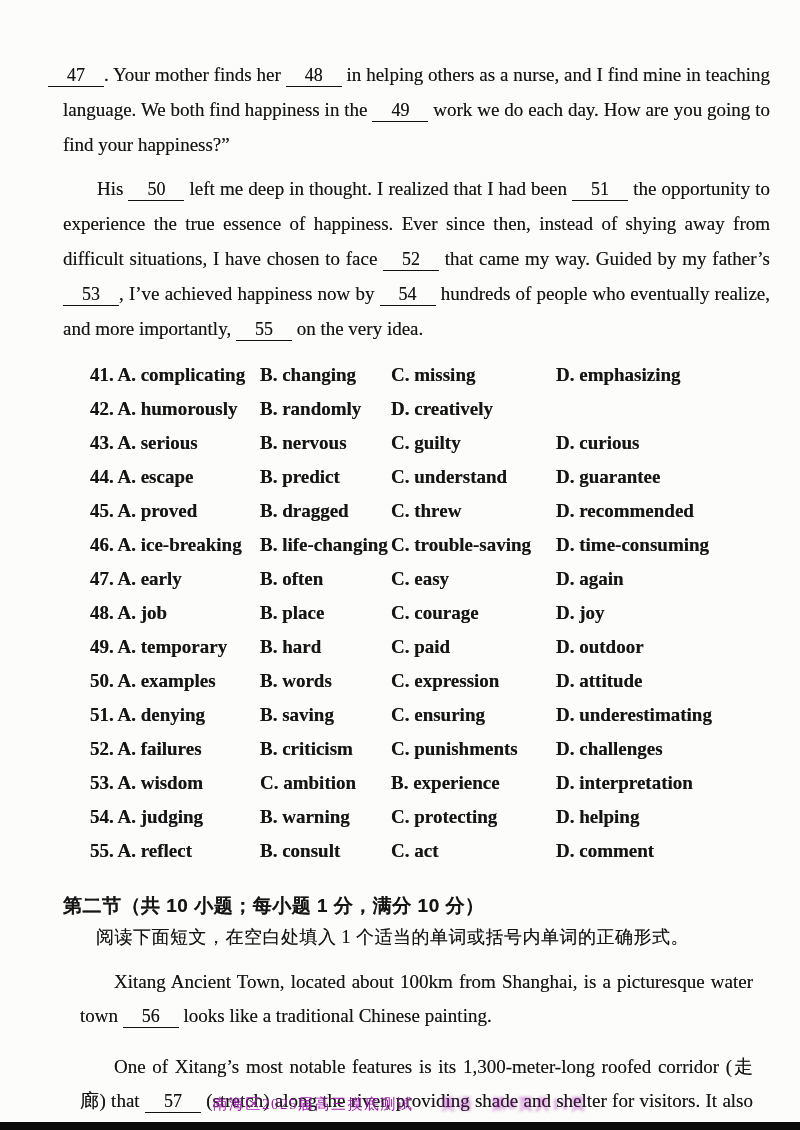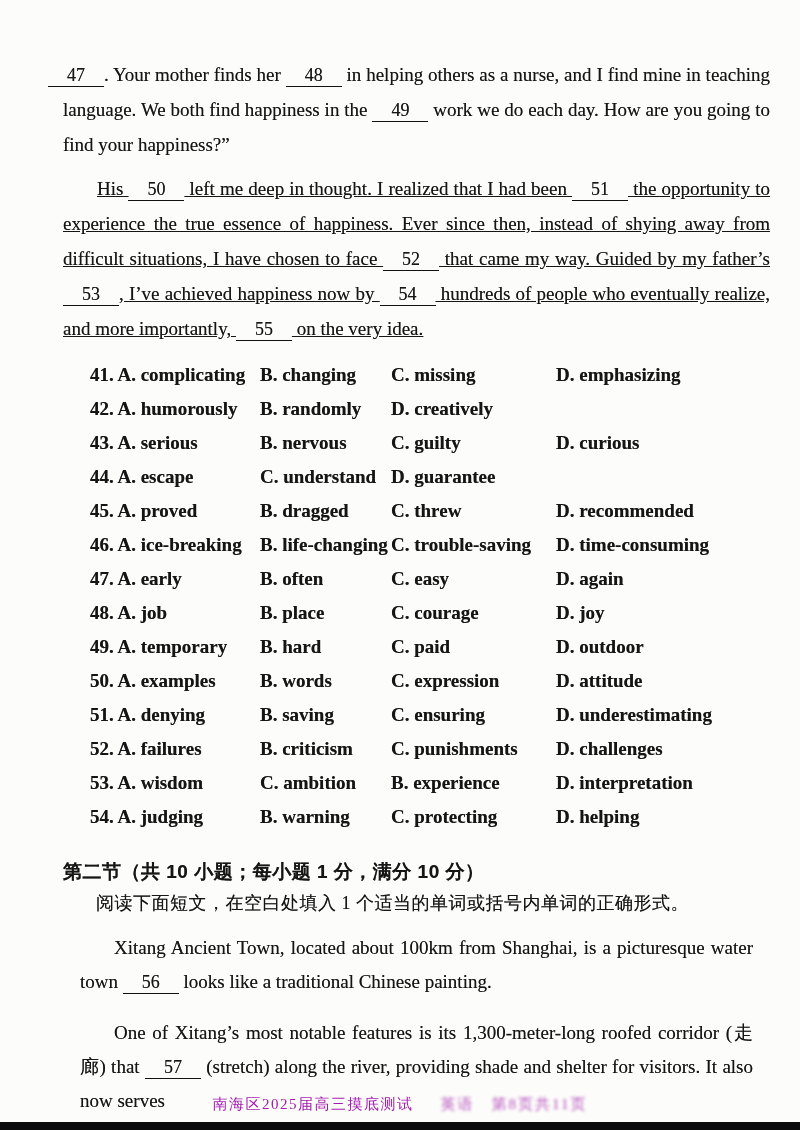--- a/index.html
+++ b/index.html
@@ -11,21 +11,21 @@
     -webkit-font-smoothing:antialiased;
   }
   .content {
     position:absolute; left:63px; right:30px; top:57px;
     text-shadow:0 0 .5px rgba(10,10,10,.55);
   }
   .para {
     font-size:19px; line-height:35px; text-align:justify; margin:0;
   }
   .para.outdent { text-indent:-15px; }
-  .para.indent  { text-indent:34px;text-decoration:underline; }
+  .para.indent  { text-indent:34px; }
   .blank {
     display:inline-block; min-width:50px; padding:0 3px 0;
     border-bottom:1.7px solid #111; text-align:center;
     text-indent:0; line-height:22px; font-size:18px;
   }
   .options { margin:12px 0 0 27px; }
   .opt-row {
     display:grid; grid-template-columns:170px 131px 165px auto;
     height:34px; line-height:34px; font-size:19px;
   }
@@ -74,20 +74,21 @@
         <div class="opt-cell">D. creatively</div>
       </div>
       <div class="opt-row">
         <div class="opt-cell">43. A. serious</div>
         <div class="opt-cell">B. nervous</div>
         <div class="opt-cell">C. guilty</div>
         <div class="opt-cell">D. curious</div>
       </div>
       <div class="opt-row">
         <div class="opt-cell">44. A. escape</div>
+        <div class="opt-cell">B. predict</div>
         <div class="opt-cell">C. understand</div>
         <div class="opt-cell">D. guarantee</div>
       </div>
       <div class="opt-row">
         <div class="opt-cell">45. A. proved</div>
         <div class="opt-cell">B. dragged</div>
         <div class="opt-cell">C. threw</div>
         <div class="opt-cell">D. recommended</div>
       </div>
       <div class="opt-row">
@@ -137,20 +138,26 @@
         <div class="opt-cell">C. ambition</div>
         <div class="opt-cell">B. experience</div>
         <div class="opt-cell">D. interpretation</div>
       </div>
       <div class="opt-row">
         <div class="opt-cell">54. A. judging</div>
         <div class="opt-cell">B. warning</div>
         <div class="opt-cell">C. protecting</div>
         <div class="opt-cell">D. helping</div>
       </div>
+      <div class="opt-row">
+        <div class="opt-cell">55. A. reflect</div>
+        <div class="opt-cell">B. consult</div>
+        <div class="opt-cell">C. act</div>
+        <div class="opt-cell">D. comment</div>
+      </div>
     </div>
 
   <div class="sec-head">第二节（共 10 小题；每小题 1 分，满分 10 分）</div>
 
   <div class="instruction">阅读下面短文，在空白处填入 1 个适当的单词或括号内单词的正确形式。</div>
 
   <p class="gf-para first indent">Xitang Ancient Town, located about 100km from Shanghai, is a picturesque water town <span class="blank">56</span> looks like a traditional Chinese painting.</p>
 
   <p class="gf-para indent">One of Xitang’s most notable features is its 1,300-meter-long roofed corridor (走廊) that <span class="blank">57</span> (stretch) along the river, providing shade and shelter for visitors. It also now serves</p>
 

